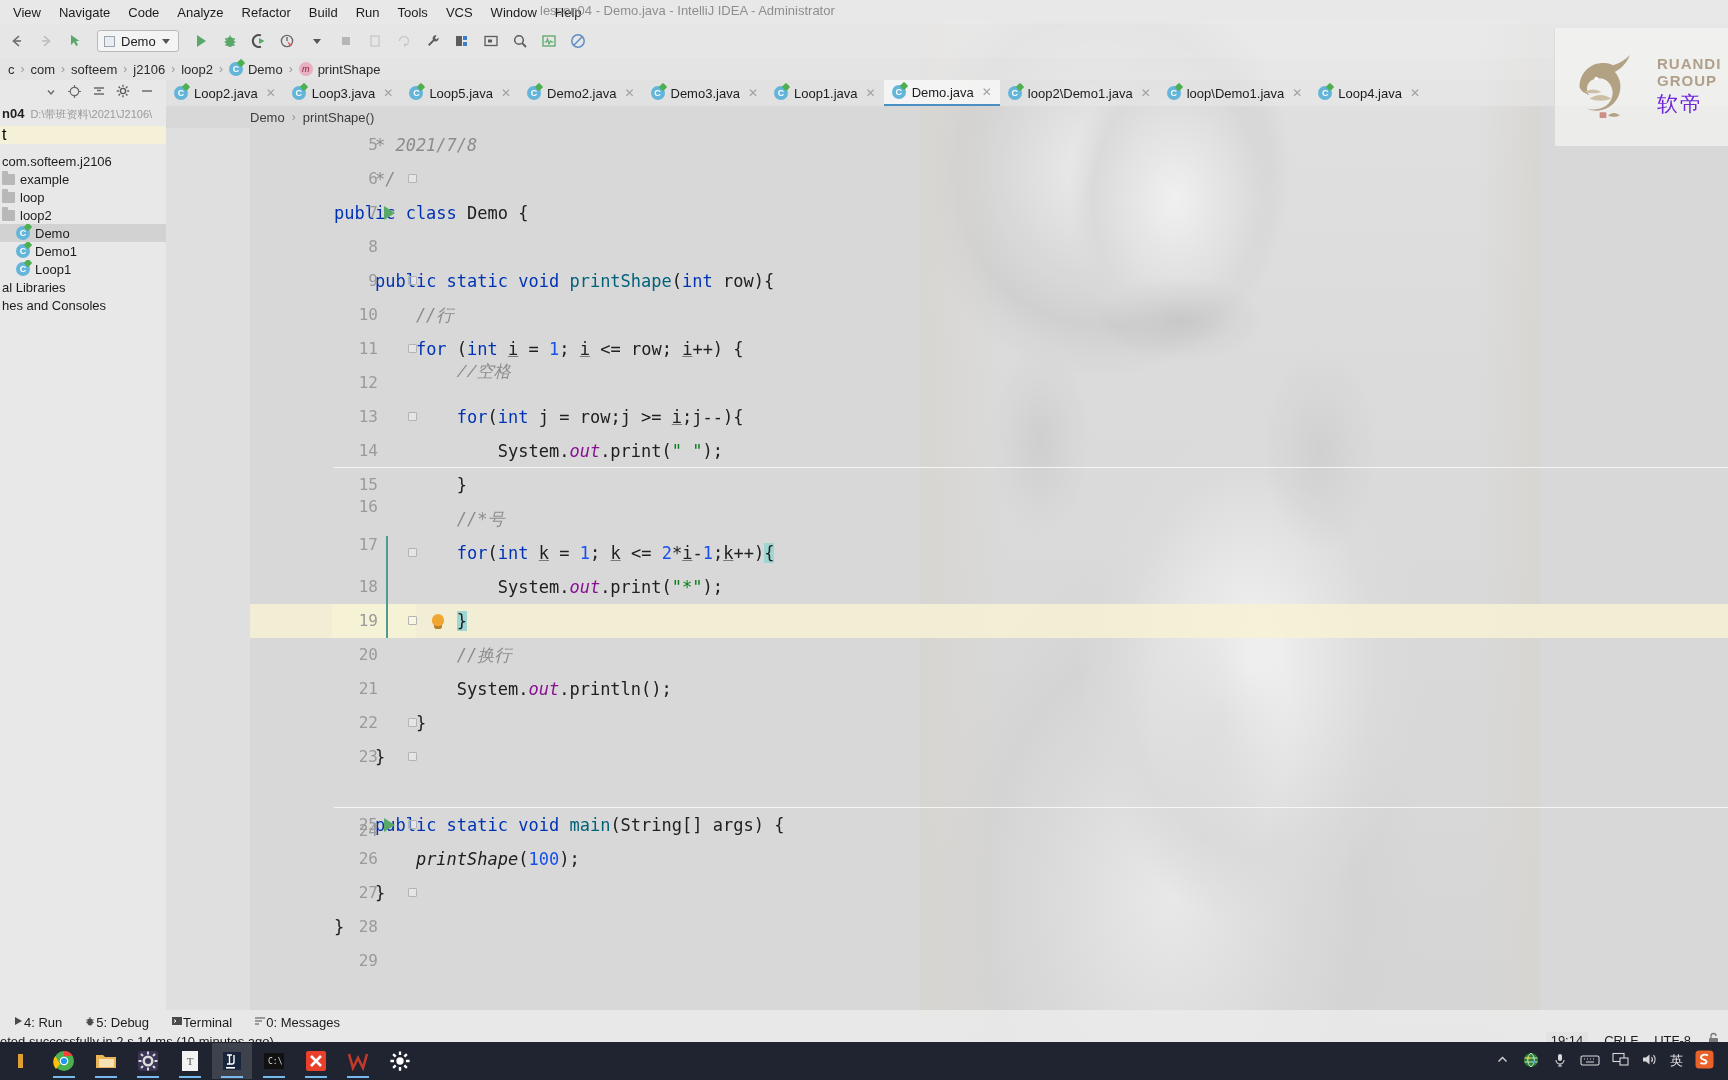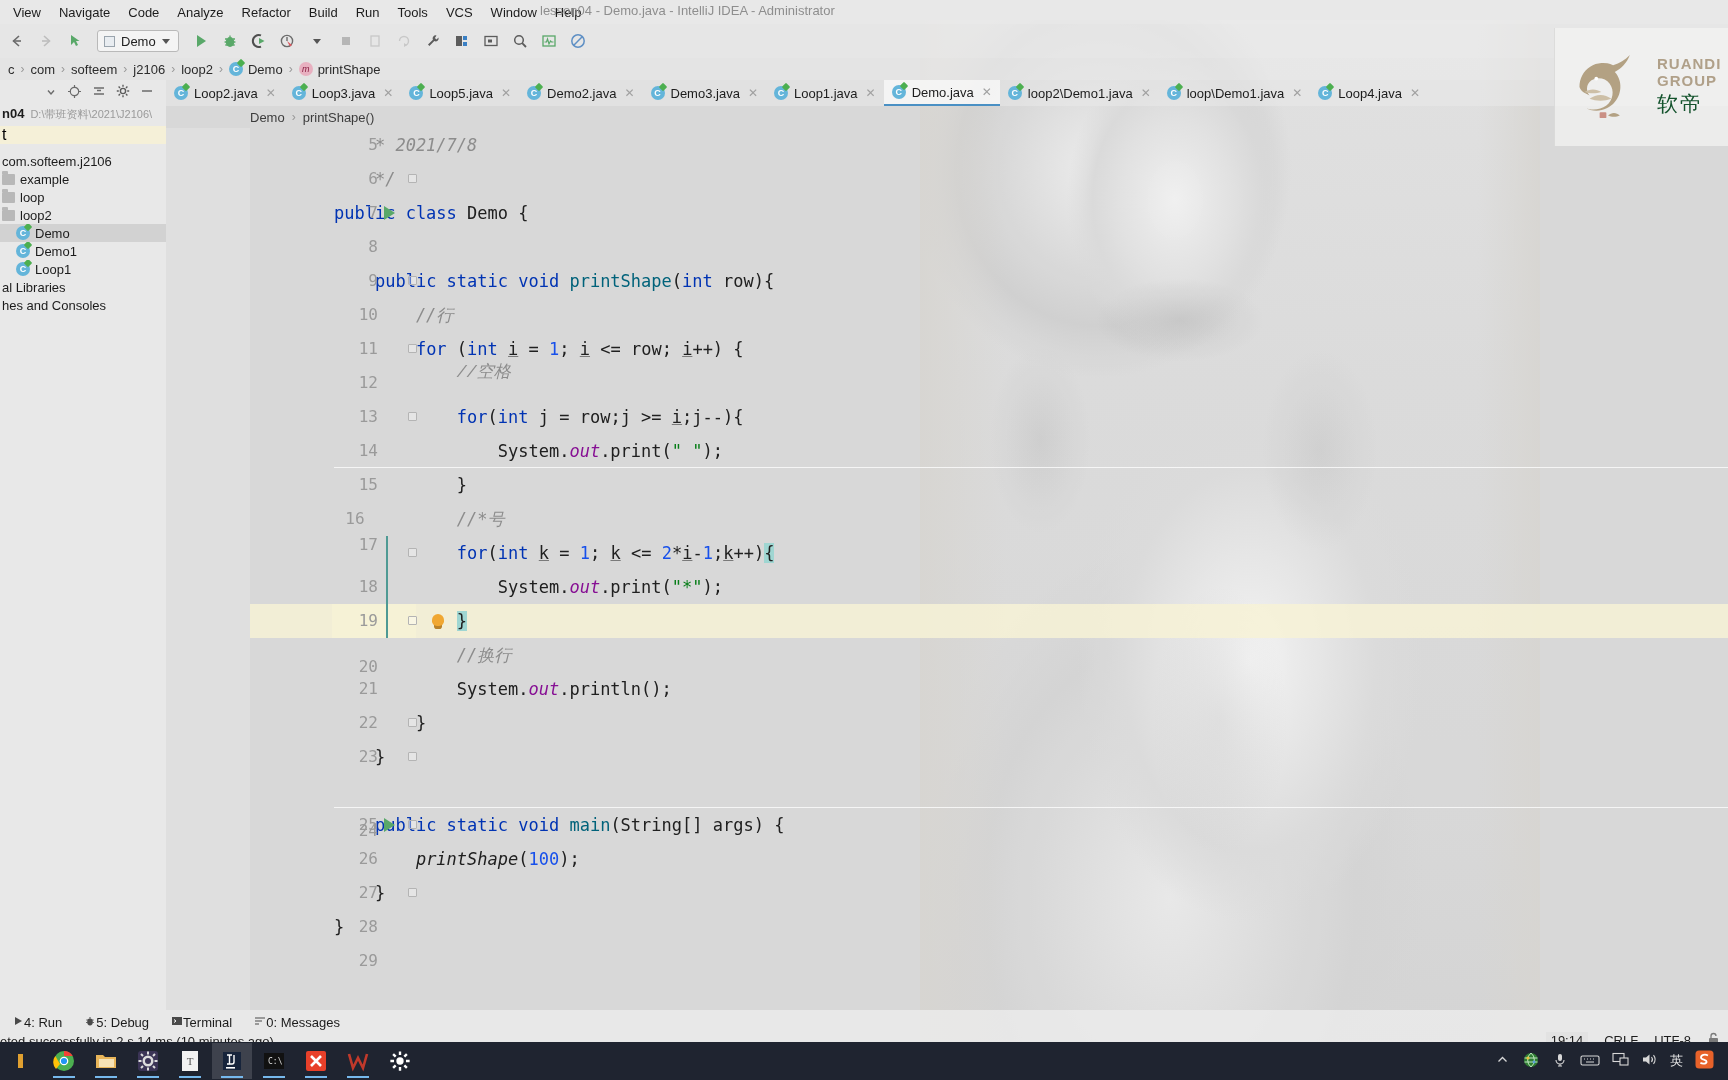--- a/index.html
+++ b/index.html
@@ -172,21 +172,21 @@
   
   .logo {
     position: absolute; left: 1554px; top: 28px; width: 174px; height: 118px;
     background: rgba(244,244,242,0.72);
     display: flex; align-items: center; gap: 12px; padding-left: 6px;
     border-left: 1px solid rgba(200,200,200,0.5);
   }
   .logo-mark { width: 84px; height: 84px; flex: none; }
   .logo-txt { display: flex; flex-direction: column; gap: 1px; }
   .logo-en { font-size: 15px; font-weight: bold; color: #b0a089; letter-spacing: 1px; line-height: 1.05; }
-  .logo-cn { font-size: 21px; color: #14532d; letter-spacing: 2px; }
+  .logo-cn { font-size: 21px; color: #6d28d9; letter-spacing: 2px; }
 
   
   .statusbar {
     position: absolute; left: 0; top: 1010px; width: 1728px; height: 52px;
     background: rgba(236,236,236,0.82); font-size: 13px; color: #1c1c1c;
   }
   .twbar { position: absolute; left: 12px; top: 2px; display: flex; align-items: center; gap: 22px; height: 20px; }
   .twitem { display: flex; align-items: center; white-space: nowrap; }
   .statusmsg { position: absolute; left: 0; top: 24px; font-size: 13px; color: #1c1c1c; white-space: nowrap; }
   .status-right { position: absolute; right: 8px; top: 22px; display: flex; align-items: center; gap: 16px; font-size: 13px; color: #1c1c1c; }
@@ -540,29 +540,29 @@
           <div class="lnno" style="top: 158px; left: 166px; position: absolute;">9</div>
           <div class="foldmark" style="top: 170px; left: 242px; position: absolute;"></div>
           <div class="lnno" style="top: 192px; left: 166px; position: absolute;">10</div>
           <div class="lnno" style="top: 226px; left: 166px; position: absolute;">11</div>
           <div class="foldmark" style="top: 238px; left: 242px; position: absolute;"></div>
           <div class="lnno" style="top: 260px; left: 166px; position: absolute;">12</div>
           <div class="lnno" style="top: 294px; left: 166px; position: absolute;">13</div>
           <div class="foldmark" style="top: 306px; left: 242px; position: absolute;"></div>
           <div class="lnno" style="top: 328px; left: 166px; position: absolute;">14</div>
           <div class="lnno" style="top: 362px; left: 166px; position: absolute;">15</div>
-          <div class="lnno" style="top: 396px; left: 166px; position: absolute; text-align: center;">16</div>
+          <div class="lnno" style="top: 384px; left: 166px; position: absolute;">16</div>
           <div class="lnno" style="top: 422px; left: 166px; position: absolute;">17</div>
           <div class="foldmark" style="top: 442px; left: 242px; position: absolute;"></div>
           <div class="lnno" style="top: 464px; left: 166px; position: absolute;">18</div>
           <div class="caret-line-gutter" style="top: 498px; left: 166px; position: absolute;"></div>
           <div class="lnno" style="top: 498px; left: 166px; position: absolute;">19</div>
           <div class="foldmark" style="top: 510px; left: 242px; position: absolute;"></div>
           <div class="bulb" style="top: 508px; left: 266px; position: absolute;"></div>
-          <div class="lnno" style="top: 544px; left: 166px; position: absolute;">20</div>
+          <div class="lnno" style="top: 532px; left: 166px; position: absolute;">20</div>
           <div class="lnno" style="top: 566px; left: 166px; position: absolute;">21</div>
           <div class="lnno" style="top: 600px; left: 166px; position: absolute;">22</div>
           <div class="foldmark" style="top: 612px; left: 242px; position: absolute;"></div>
           <div class="lnno" style="top: 634px; left: 166px; position: absolute;">23</div>
           <div class="foldmark" style="top: 646px; left: 242px; position: absolute;"></div>
           <div class="lnno" style="top: 708px; left: 166px; position: absolute;">24</div>
           <div class="lnno" style="top: 702px; left: 166px; position: absolute;">25</div>
           <div class="runmark" style="top: 712px; left: 218px; position: absolute;"></div>
           <div class="foldmark" style="top: 714px; left: 242px; position: absolute;"></div>
           <div class="lnno" style="top: 736px; left: 166px; position: absolute;">26</div>

